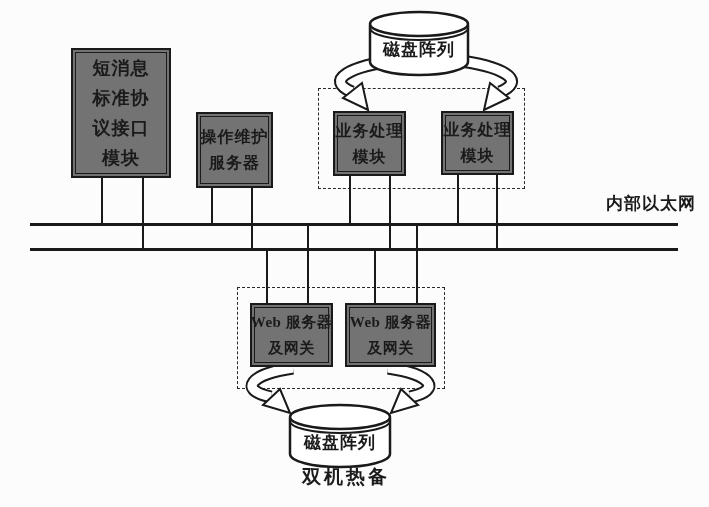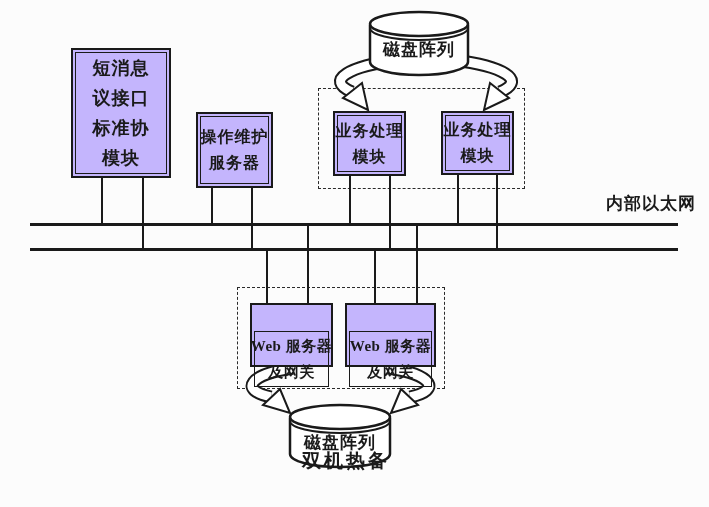--- a/index.html
+++ b/index.html
@@ -8,31 +8,31 @@
   .stage{
     position:relative; width:709px; height:507px; background:var(--paper);
     overflow:hidden;
   }
   
   .dashed{
     position:absolute; border:1px dashed #2a2a2a; z-index:1; background:transparent;
   }
   
   .node{
-    position:absolute; z-index:3; background:#c4b5fd; border:2px solid var(--ink);
+    position:absolute; z-index:3; background:#737373; border:2px solid var(--ink);
     padding:2px; box-sizing:border-box;
   }
   .node .inner{
     width:100%; height:100%; box-sizing:border-box; border:1px solid var(--ink);
     display:flex; flex-direction:column; align-items:center; justify-content:center;
     font-weight:600; font-size:16px; line-height:26px; text-align:center;
     letter-spacing:1px; white-space:nowrap;
   }
   .node.sms .inner{ font-size:18px; line-height:30px; }
-  .node.web .inner{ font-size:15px; line-height:26px; letter-spacing:0.5px;margin-top:24px; }
+  .node.web .inner{ font-size:15px; line-height:26px; letter-spacing:0.5px; }
   
   svg.overlay{ position:absolute; left:0; top:0; z-index:2; pointer-events:none; }
   
   .flabel{ position:absolute; z-index:4; white-space:nowrap; }
   .cyl-label{
     font-size:17px; font-weight:600; letter-spacing:1px; text-align:center; width:100px;
   }
   .eth-label{
     font-size:17px; font-weight:700; letter-spacing:1px;
   }
@@ -99,22 +99,22 @@
     <g>
       <path d="M 388 368 C 431 374, 443 390, 410 397" fill="none" stroke="#1a1a1a" stroke-width="13"></path>
       <path d="M 388 368 C 431 374, 443 390, 410 397" fill="none" stroke="#ffffff" stroke-width="9"></path>
       <polygon points="418,405 401,389 391,413" fill="#ffffff" stroke="#1a1a1a" stroke-width="2"></polygon>
     </g>
   </svg>
 
   <div class="node sms" style="left:71px; top:48px; width:100px; height:130px;">
     <div class="inner">
       <div>短消息</div>
+      <div>标准协</div>
       <div>议接口</div>
-      <div>标准协</div>
       <div>模块</div>
     </div>
   </div>
 
   <div class="node" style="left:196px; top:112px; width:77px; height:76px;">
     <div class="inner">
       <div>操作维护</div>
       <div>服务器</div>
     </div>
   </div>
@@ -146,15 +146,15 @@
       <div>及网关</div>
     </div>
   </div>
 
   <div class="flabel cyl-label" style="left:369px; top:38px;">磁盘阵列</div>
 
   <div class="flabel cyl-label" style="left:290px; top:431px;">磁盘阵列</div>
 
   <div class="flabel eth-label" style="left:606px; top:192px;">内部以太网</div>
 
-  <div class="flabel standby-label" style="left:302px; top:448px;">双机热备</div>
+  <div class="flabel standby-label" style="left:302px; top:464px;">双机热备</div>
 
 </div>
 
 </body></html>

